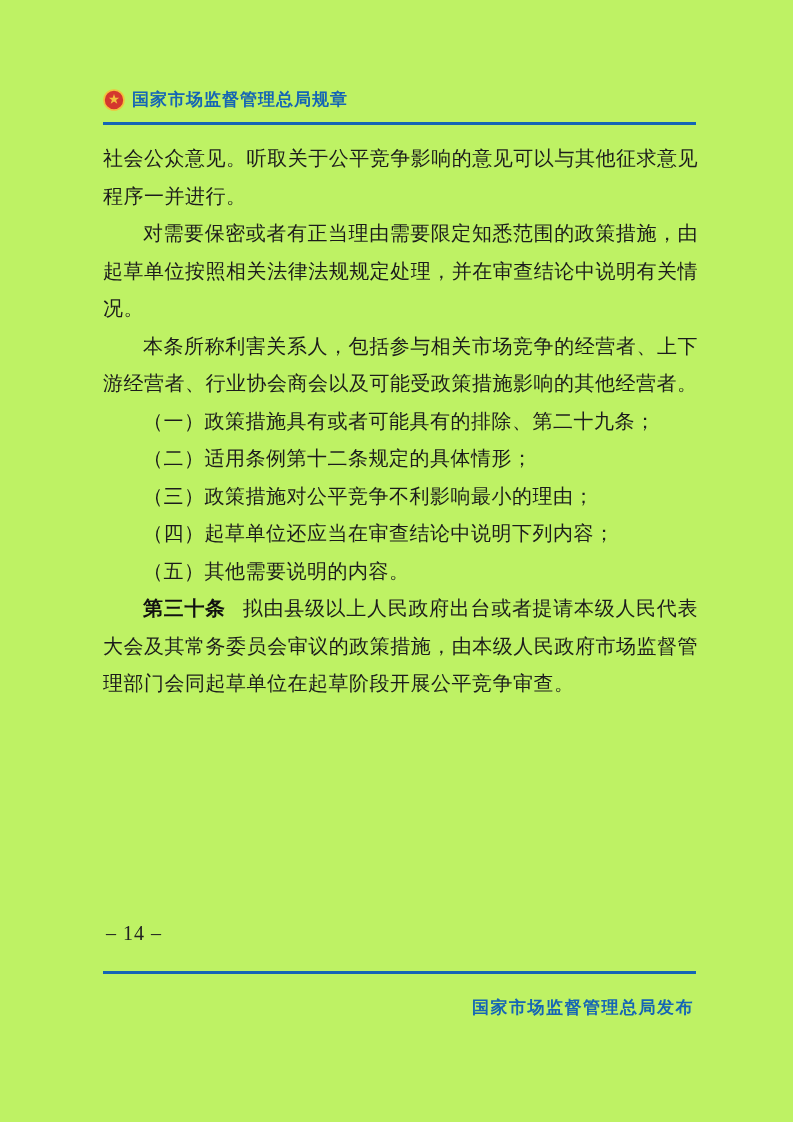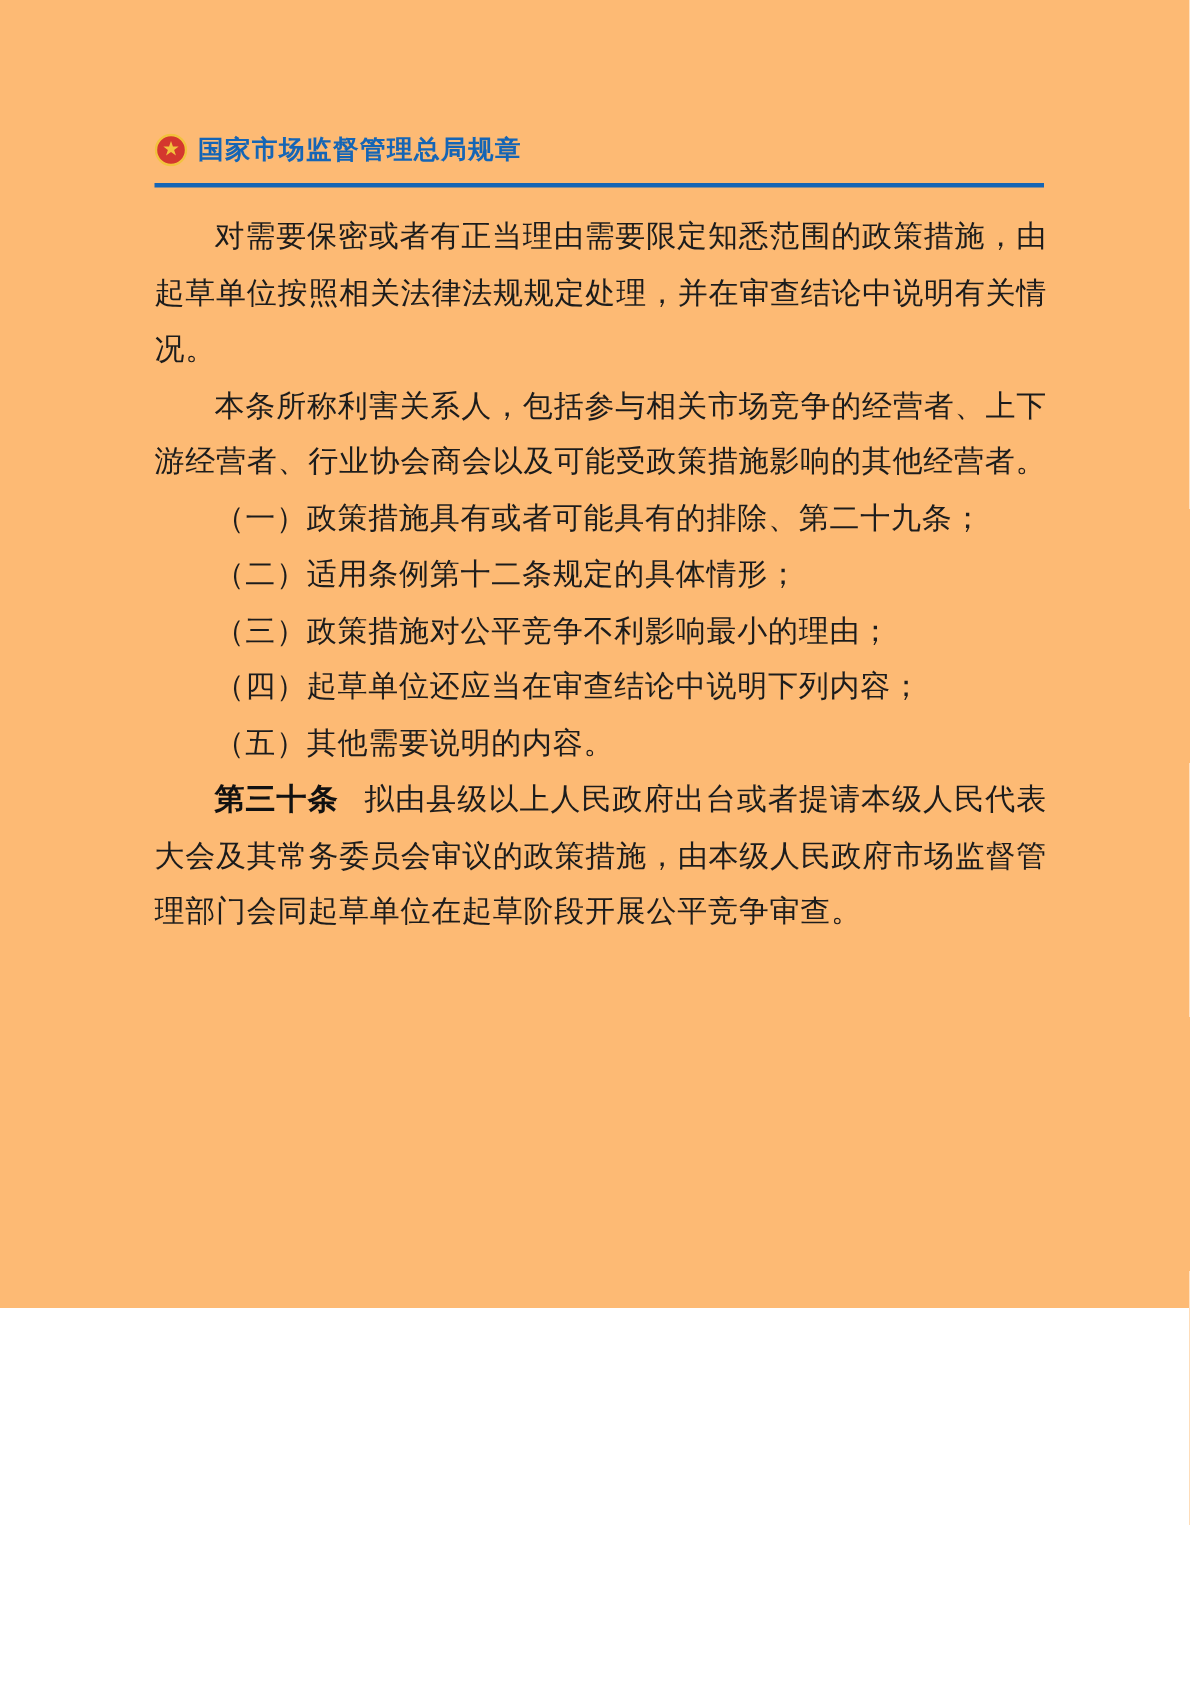--- a/index.html
+++ b/index.html
@@ -1,22 +1,22 @@
 <!DOCTYPE html>
 <html><head>
 <meta charset="utf-8">
 <style>
   * { box-sizing: border-box; }
   html, body { margin: 0; padding: 0; background: #ffffff; }
   .page {
     position: relative;
     width: 793px;
-    height: 872px;
+    height: 1122px;
     margin: 0 auto;
-    background: #fdba74;
+    background: #bef264;
     overflow: hidden;
     font-family: "Liberation Serif", "DejaVu Serif", serif;
     color: #1c1c1c;
     padding-left: 19px;
   }
   
   .header {
     position: absolute;
     left: 103px;
     right: 97px;
@@ -96,20 +96,21 @@
       <svg width="22" height="22" viewBox="0 0 22 22" aria-hidden="true">
         <circle cx="11" cy="11" r="10" fill="#d4372e" stroke="#f2c23d" stroke-width="1.6"></circle>
         <path d="M11,5 L12.3,8.7 L16.1,8.7 L13.1,11 L14.3,14.7 L11,12.4 L7.7,14.7 L8.9,11 L5.9,8.7 L9.7,8.7 Z" fill="#f2c23d"></path>
       </svg>
     </span>
     <span class="header-title">国家市场监督管理总局规章</span>
   </div>
   <div class="header-rule"></div>
 
   <div class="body-text">
+    <p class="no-indent"><span>社会公众意见。听取关于公平竞争影响的意见可以与其他征求意见程序一并进行。</span></p>
     <p><span>对需要保密或者有正当理由需要限定知悉范围的政策措施，由起草单位按照相关法律法规规定处理，并在审查结论中说明有关情况。</span></p>
     <p><span>本条所称利害关系人，包括参与相关市场竞争的经营者、上下游经营者、行业协会商会以及可能受政策措施影响的其他经营者。</span></p>
     <p><span>（一）政策措施具有或者可能具有的排除、第二十九条；</span></p>
     <p><span>（二）适用条例第十二条规定的具体情形；</span></p>
     <p><span>（三）政策措施对公平竞争不利影响最小的理由；</span></p>
     <p><span>（四）起草单位还应当在审查结论中说明下列内容；</span></p>
     <p><span>（五）其他需要说明的内容。</span></p>
     <p><span class="term">第三十条</span><span>拟由县级以上人民政府出台或者提请本级人民代表大会及其常务委员会审议的政策措施，由本级人民政府市场监督管理部门会同起草单位在起草阶段开展公平竞争审查。</span></p>
   </div>
 

